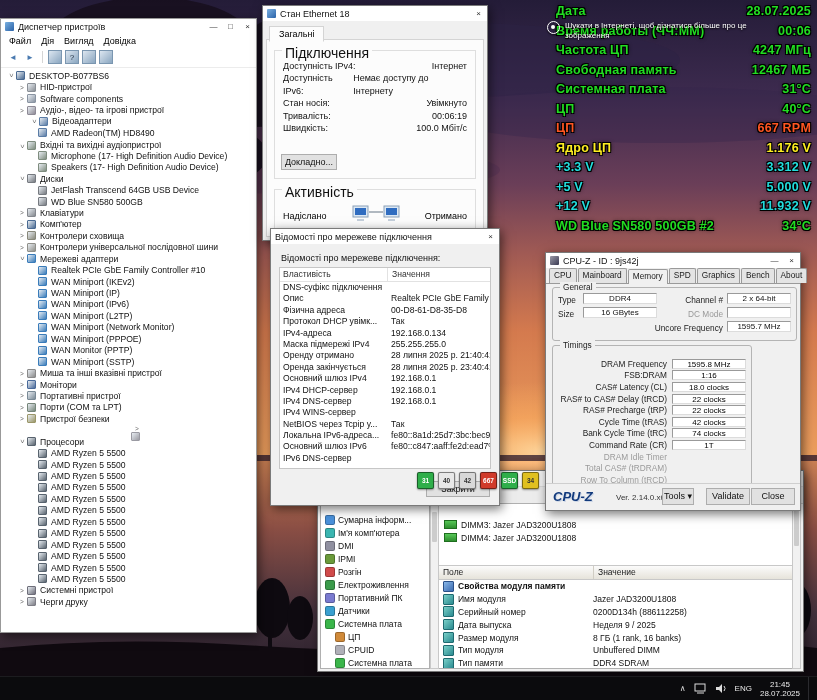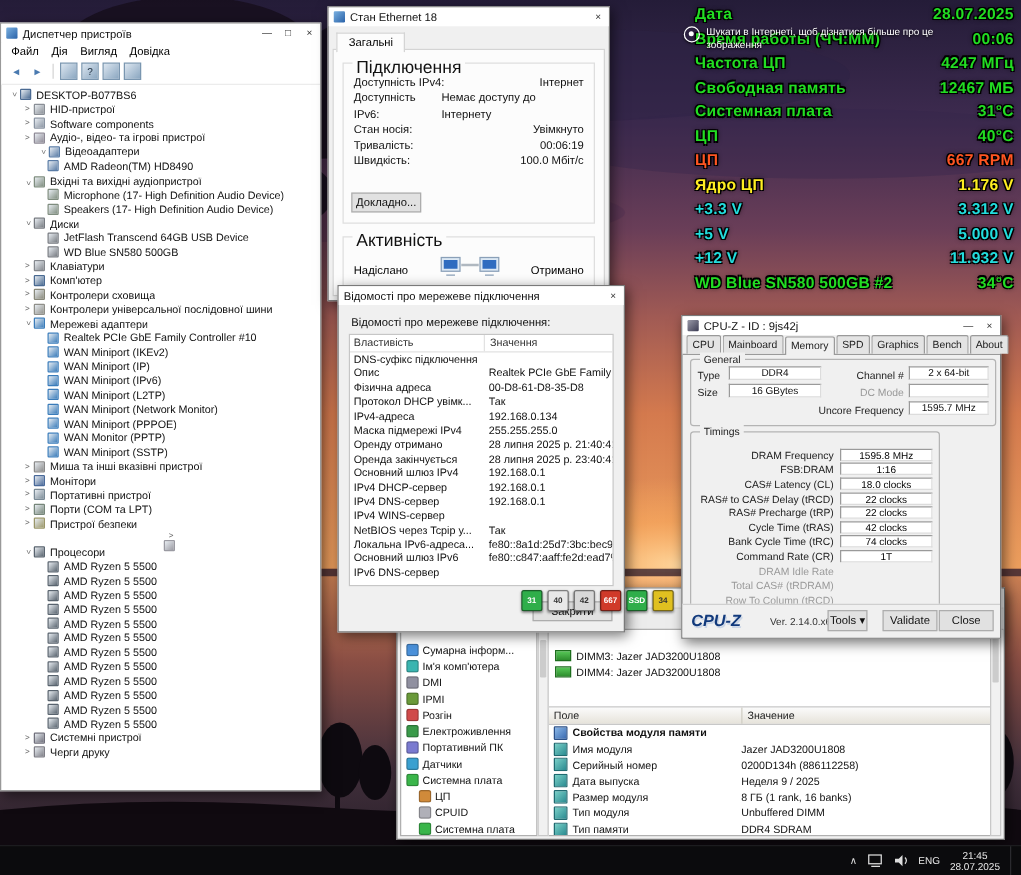--- a/index.html
+++ b/index.html
@@ -709,21 +709,21 @@
         </div>
         <div class="tz-row">
           <span class="tz-l">Bank Cycle Time (tRC)</span>
           <span class="tz-f">74 clocks</span>
         </div>
         <div class="tz-row">
           <span class="tz-l">Command Rate (CR)</span>
           <span class="tz-f">1T</span>
         </div>
         <div class="tz-row">
-          <span class="tz-l dim">DRAM Idle Rate</span>
+          <span class="tz-l dim">DRAM Idle Timer</span>
           <span class="tz-f empty"></span>
         </div>
         <div class="tz-row">
           <span class="tz-l dim">Total CAS# (tRDRAM)</span>
           <span class="tz-f empty"></span>
         </div>
         <div class="tz-row">
           <span class="tz-l dim">Row To Column (tRCD)</span>
           <span class="tz-f empty"></span>
         </div>

